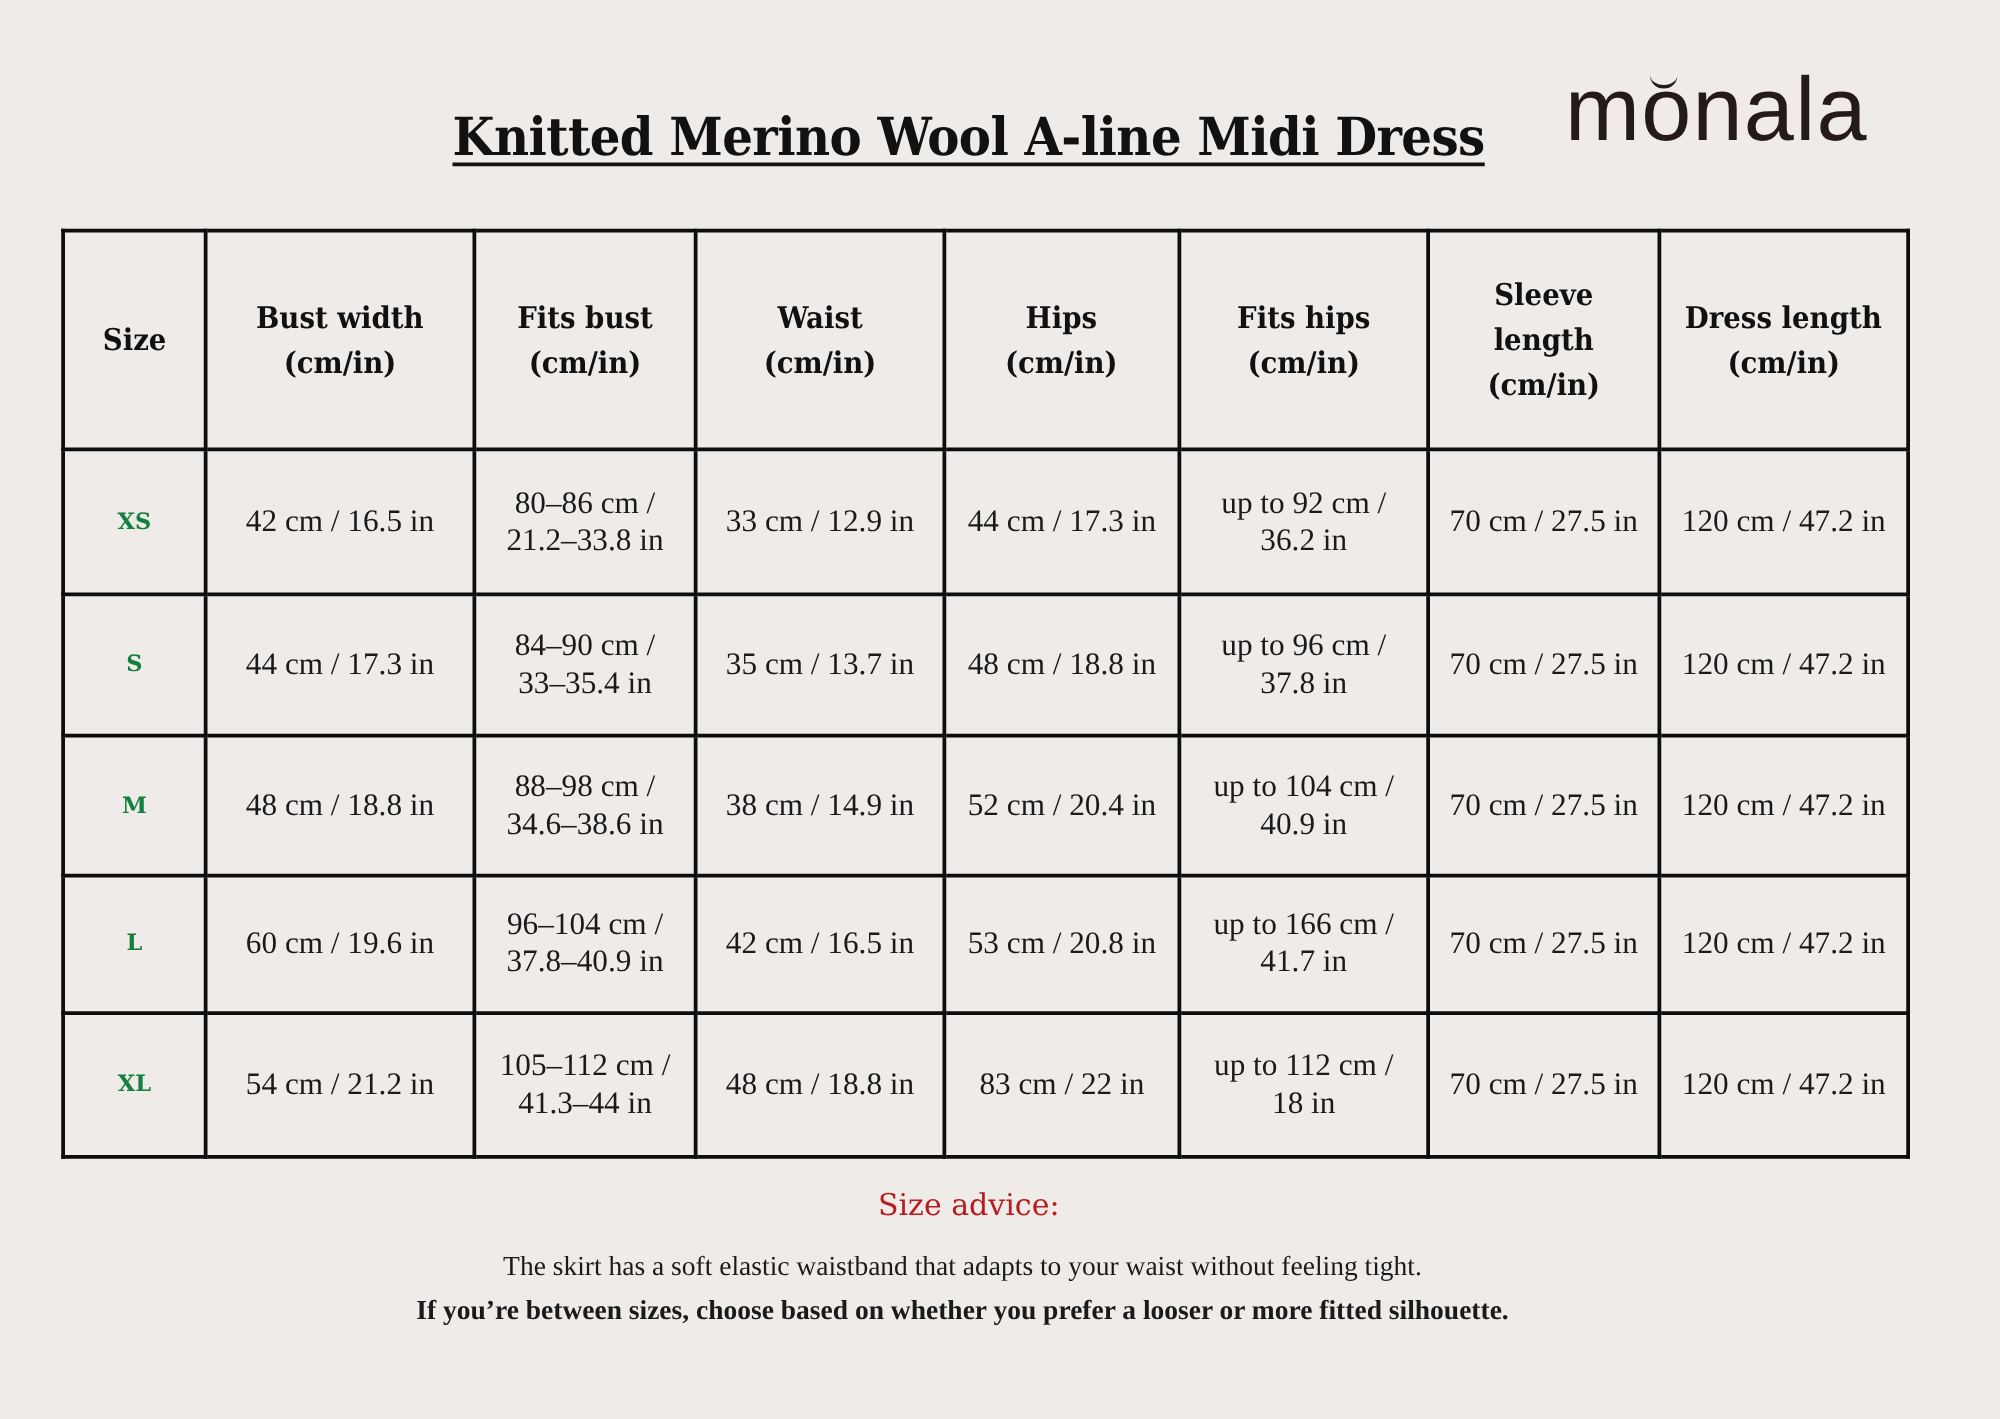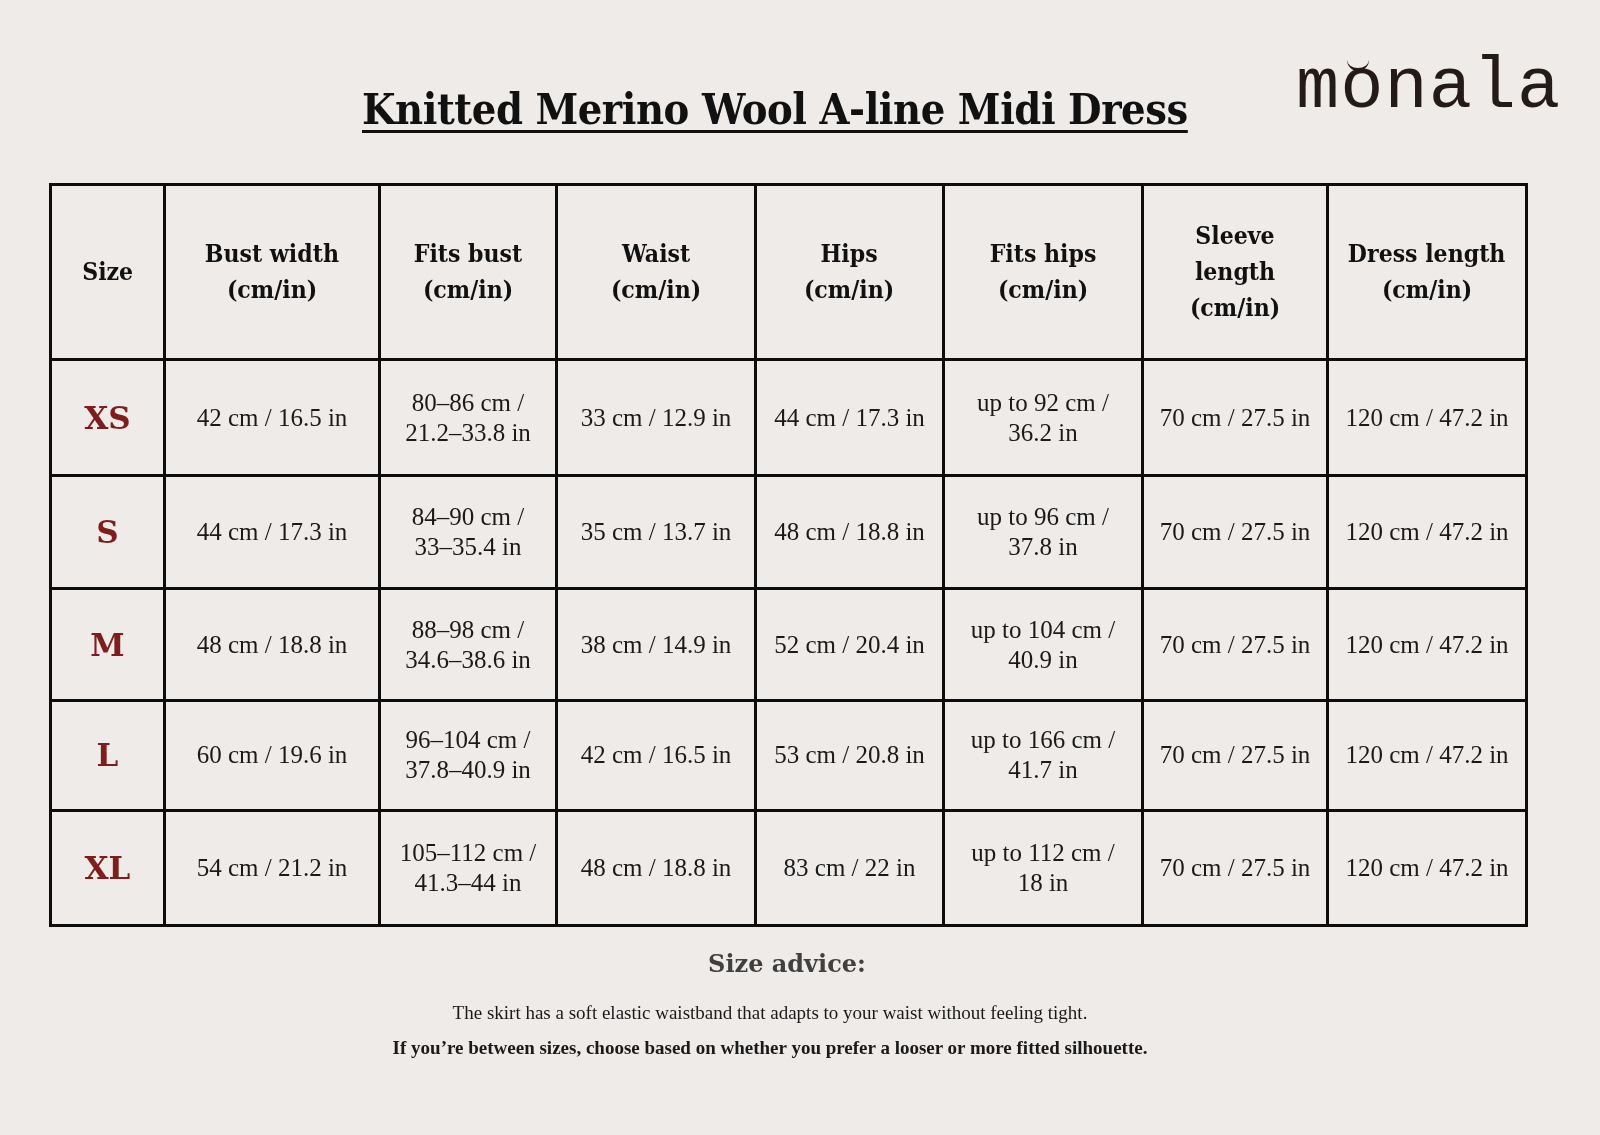--- a/index.html
+++ b/index.html
@@ -30,27 +30,26 @@
       text-decoration-thickness: 3px;
       text-underline-offset: 6px;
       color: #111111;
       transform: scaleX(0.92);
       transform-origin: left center;
     }
     .logo {
       position: absolute;
       left: 1252px;
       top: 48px;
-      font-family: Liberation Mono, monospace;
+      font-family: Liberation Sans, sans-serif;
       font-size: 72px;
       line-height: 80px;
       color: #241a17;
       letter-spacing: 1px;
       white-space: nowrap;
-      margin-left: 44px;
     }
     .logo .o-accent {
       position: relative;
       display: inline-block;
     }
     .logo .o-accent::before {
       content: "";
       position: absolute;
       left: 7px;
       top: 12px;
@@ -89,51 +88,51 @@
     }
     table.size-table td {
       font-family: "Liberation Serif", serif;
       font-size: 25px;
       line-height: 30px;
       color: #1a1a1a;
     }
     table.size-table td.size-cell {
       font-family: "DejaVu Serif", serif;
       font-weight: bold;
-      font-size: 31px;
-      color: #7f1d1d;
+      font-size: 18px;
+      color: #15803d;
     }
     table.size-table td span {
       display: inline-block;
     }
     tr.r-xs td { height: 111px; }
     tr.r-s td { height: 108px; }
     tr.r-m td { height: 106px; }
     tr.r-l td { height: 105px; }
     tr.r-xl td { height: 110px; }
 
     .advice-heading {
       position: absolute;
-      left: 17px;
+      left: 5px;
       top: 948px;
       width: 1540px;
       text-align: center;
       font-family: "DejaVu Serif", serif;
-      font-weight: bold;
+      font-weight: normal;
       font-size: 24px;
       line-height: 32px;
-      color: #404040;
+      color: #b91c1c;
     }
     .advice-text {
       position: absolute;
       left: 0;
       width: 1540px;
       text-align: center;
       font-family: "Liberation Serif", serif;
-      font-size: 19px;
+      font-size: 22px;
       line-height: 34px;
       color: #1a1a1a;
     }
     .advice-line-1 { top: 996px; }
     .advice-line-2 { top: 1031px; font-weight: bold; }
   </style>
 </head>
 <body>
 
 <div class="title">Knitted Merino Wool A-line Midi Dress</div>

